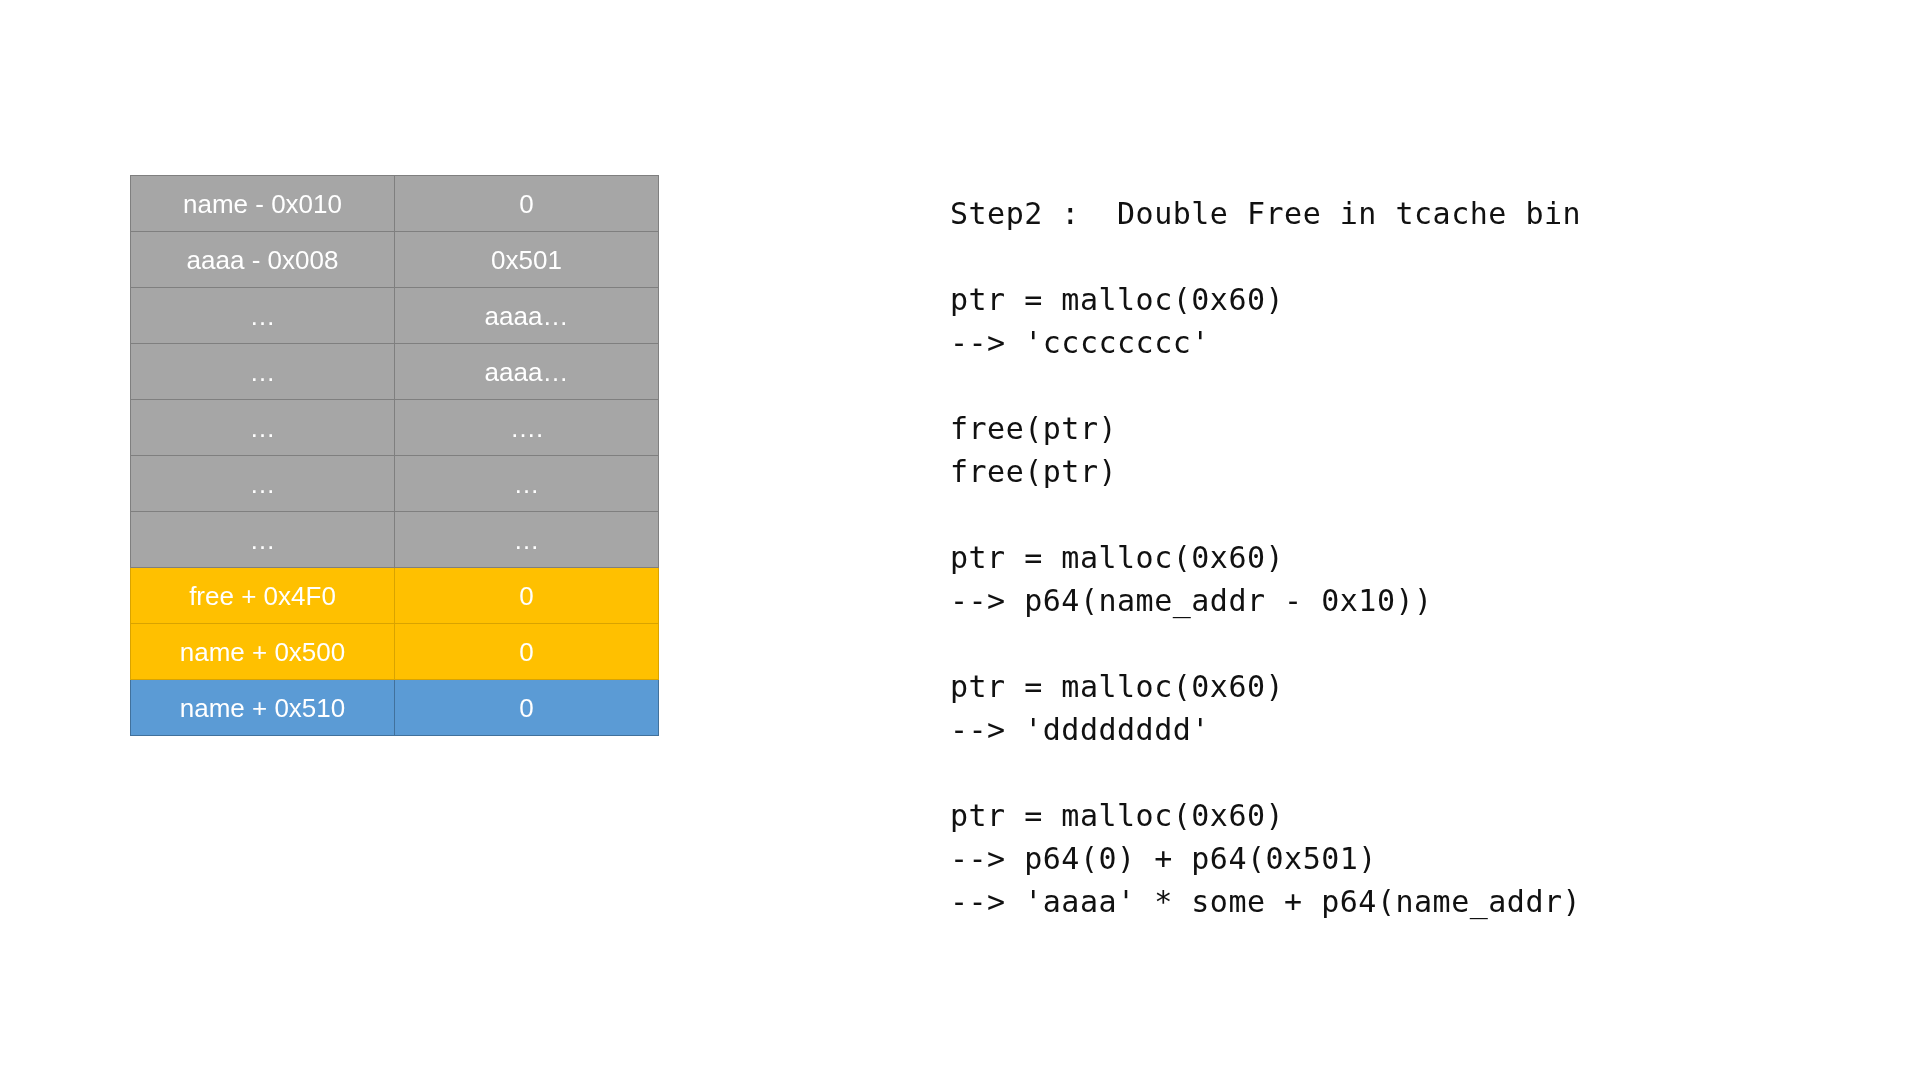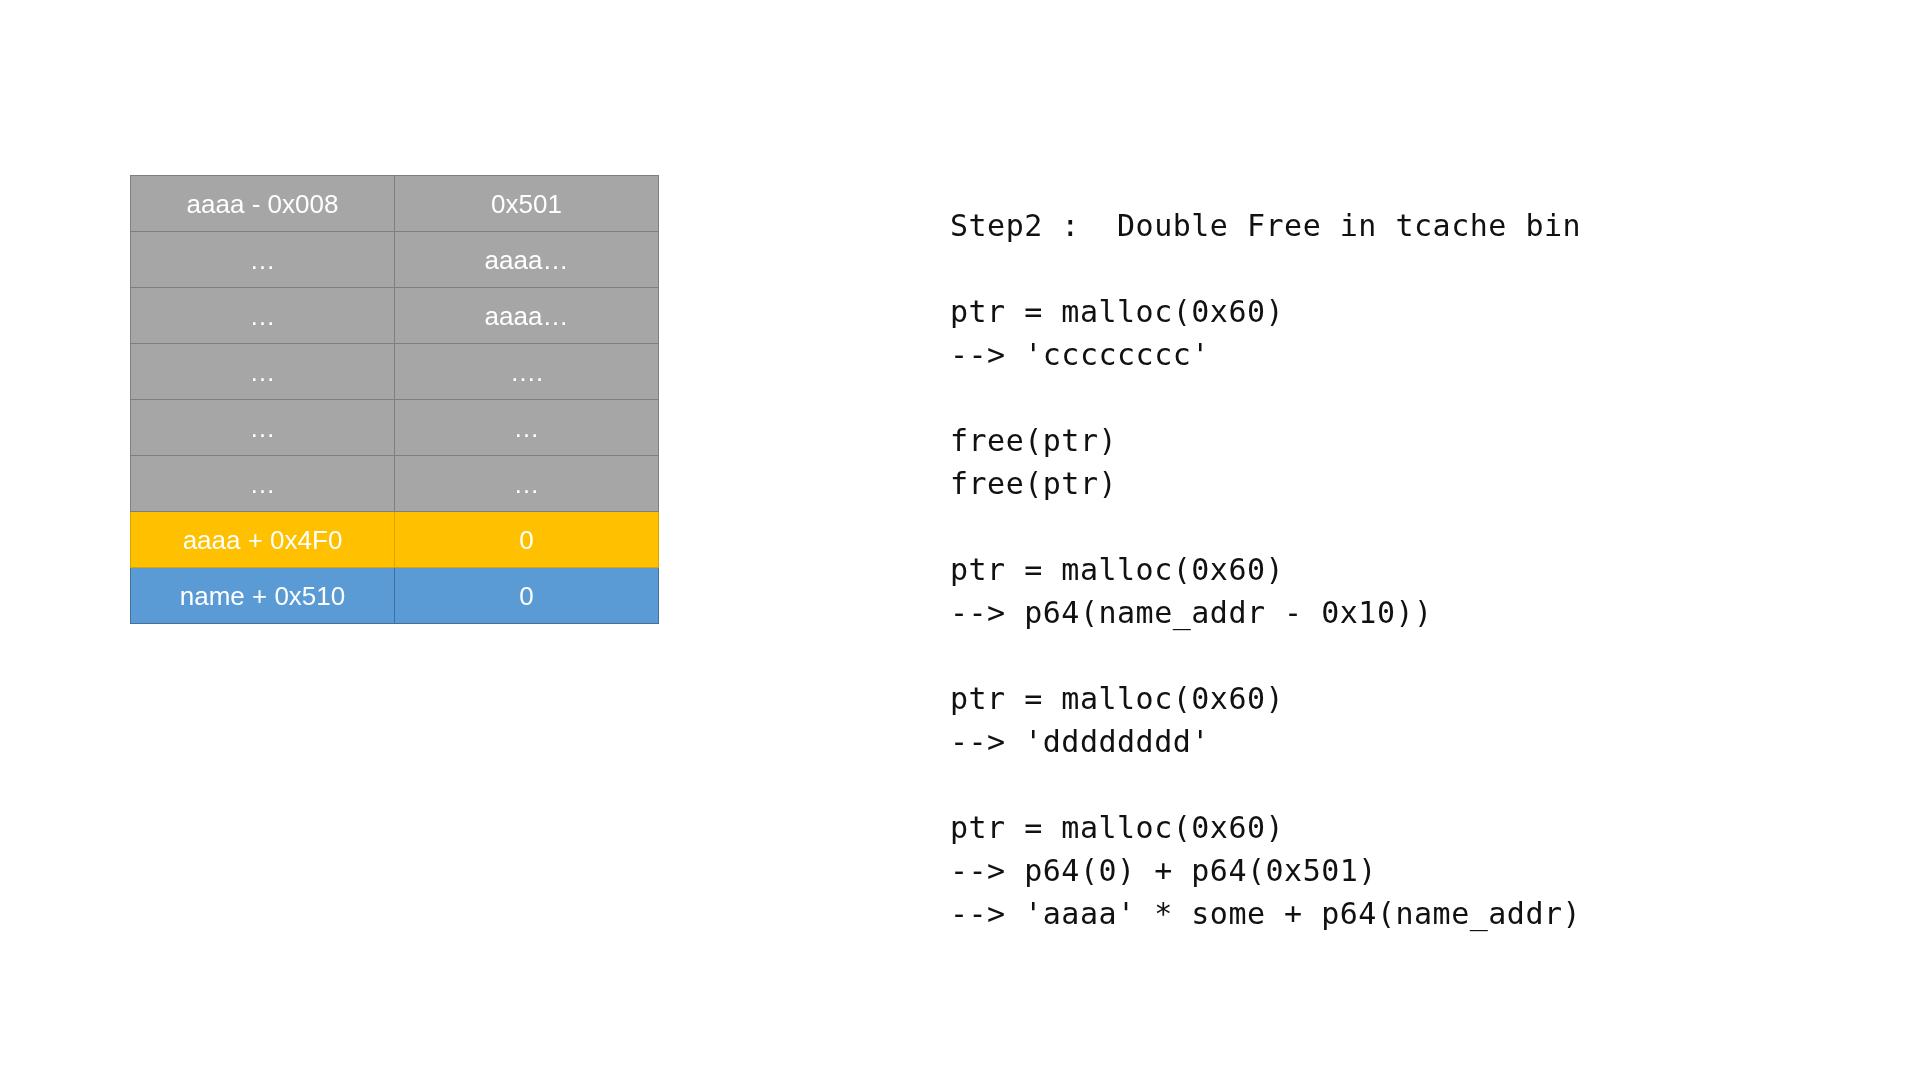--- a/index.html
+++ b/index.html
@@ -51,39 +51,42 @@
   #code-block {
     position: absolute;
     left: 950px;
     top: 192px;
     font-family: "DejaVu Sans Mono", "Liberation Mono", monospace;
     font-size: 30px;
     line-height: 43px;
     color: #111111;
     white-space: pre;
     letter-spacing: 0.5px;
-    margin-top: 12px;
   }
   #code-block .code-line {
     display: block;
     min-height: 43px;
   }
   #code-block .code-line.blank {
     height: 43px;
   }
 </style>
 </head>
 <body>
 
 <table id="memory-table">
   <colgroup>
     <col class="addr-col">
     <col class="val-col">
   </colgroup>
   <tbody>
+      <tr class="row-gray">
+        <td>name - 0x010</td>
+        <td>0</td>
+      </tr>
       <tr class="row-gray">
         <td>aaaa - 0x008</td>
         <td>0x501</td>
       </tr>
       <tr class="row-gray">
         <td>…</td>
         <td>aaaa…</td>
       </tr>
       <tr class="row-gray">
         <td>…</td>
@@ -95,21 +98,25 @@
       </tr>
       <tr class="row-gray">
         <td>…</td>
         <td>…</td>
       </tr>
       <tr class="row-gray">
         <td>…</td>
         <td>…</td>
       </tr>
       <tr class="row-gold">
-        <td>aaaa + 0x4F0</td>
+        <td>free + 0x4F0</td>
+        <td>0</td>
+      </tr>
+      <tr class="row-gold">
+        <td>name + 0x500</td>
         <td>0</td>
       </tr>
       <tr class="row-blue">
         <td>name + 0x510</td>
         <td>0</td>
       </tr>
     </tbody>
 </table>
 
 <div id="code-block"><span class="code-line">Step2 :  Double Free in tcache bin</span><span class="code-line blank"></span><span class="code-line">ptr = malloc(0x60)</span><span class="code-line">--&gt; 'cccccccc'</span><span class="code-line blank"></span><span class="code-line">free(ptr)</span><span class="code-line">free(ptr)</span><span class="code-line blank"></span><span class="code-line">ptr = malloc(0x60)</span><span class="code-line">--&gt; p64(name_addr - 0x10))</span><span class="code-line blank"></span><span class="code-line">ptr = malloc(0x60)</span><span class="code-line">--&gt; 'dddddddd'</span><span class="code-line blank"></span><span class="code-line">ptr = malloc(0x60)</span><span class="code-line">--&gt; p64(0) + p64(0x501)</span><span class="code-line">--&gt; 'aaaa' * some + p64(name_addr)</span></div>

